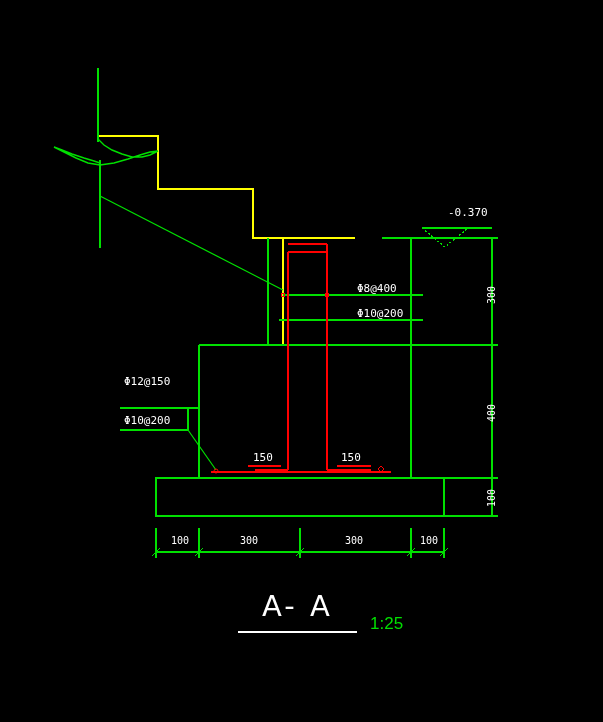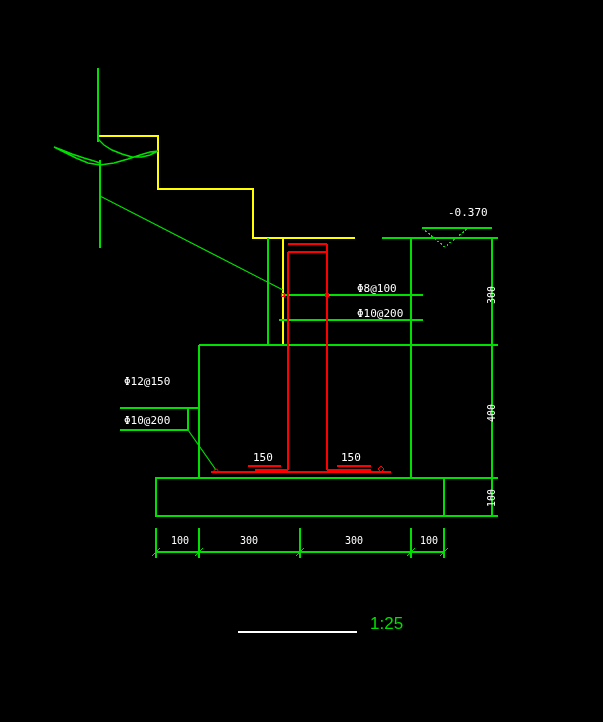--- a/index.html
+++ b/index.html
@@ -200,36 +200,37 @@
       <line x1="440" y1="556" x2="448" y2="548"></line>
     </g>
 
     <g stroke="#ffffff" stroke-width="1.6" fill="none" shape-rendering="crispEdges">
       <line x1="238" y1="632" x2="357" y2="632"></line>
     </g>
   </svg>
 
   <div class="lbl" style="left:448px; top:207px;">-0.370</div>
 
-  <div class="lbl" style="left:357px; top:283px;">Φ8@100</div>
+  <div class="lbl" style="left:357px; top:283px;">Φ8@400</div>
 
   <div class="lbl" style="left:357px; top:308px;">Φ10@200</div>
 
   <div class="lbl" style="left:124px; top:376px;">Φ12@150</div>
 
   <div class="lbl" style="left:124px; top:415px;">Φ10@200</div>
 
   <div class="lbl" style="left:253px; top:452px;">150</div>
 
   <div class="lbl" style="left:341px; top:452px;">150</div>
 
   <div class="lbl lbl-dim" style="left:171px; top:536px;">100</div>
   <div class="lbl lbl-dim" style="left:240px; top:536px;">300</div>
   <div class="lbl lbl-dim" style="left:345px; top:536px;">300</div>
   <div class="lbl lbl-dim" style="left:420px; top:536px;">100</div>
 
   <div class="lbl lbl-dim lbl-rot" style="left:487px; top:304px;">300</div>
   <div class="lbl lbl-dim lbl-rot" style="left:487px; top:422px;">400</div>
   <div class="lbl lbl-dim lbl-rot" style="left:487px; top:507px;">100</div>
 
+  <div class="title-aa" style="left:262px; top:592px;">A- A</div>
   <div class="title-scale" style="left:370px; top:615px;">1:25</div>
 
 </div>
 
 </body></html>

